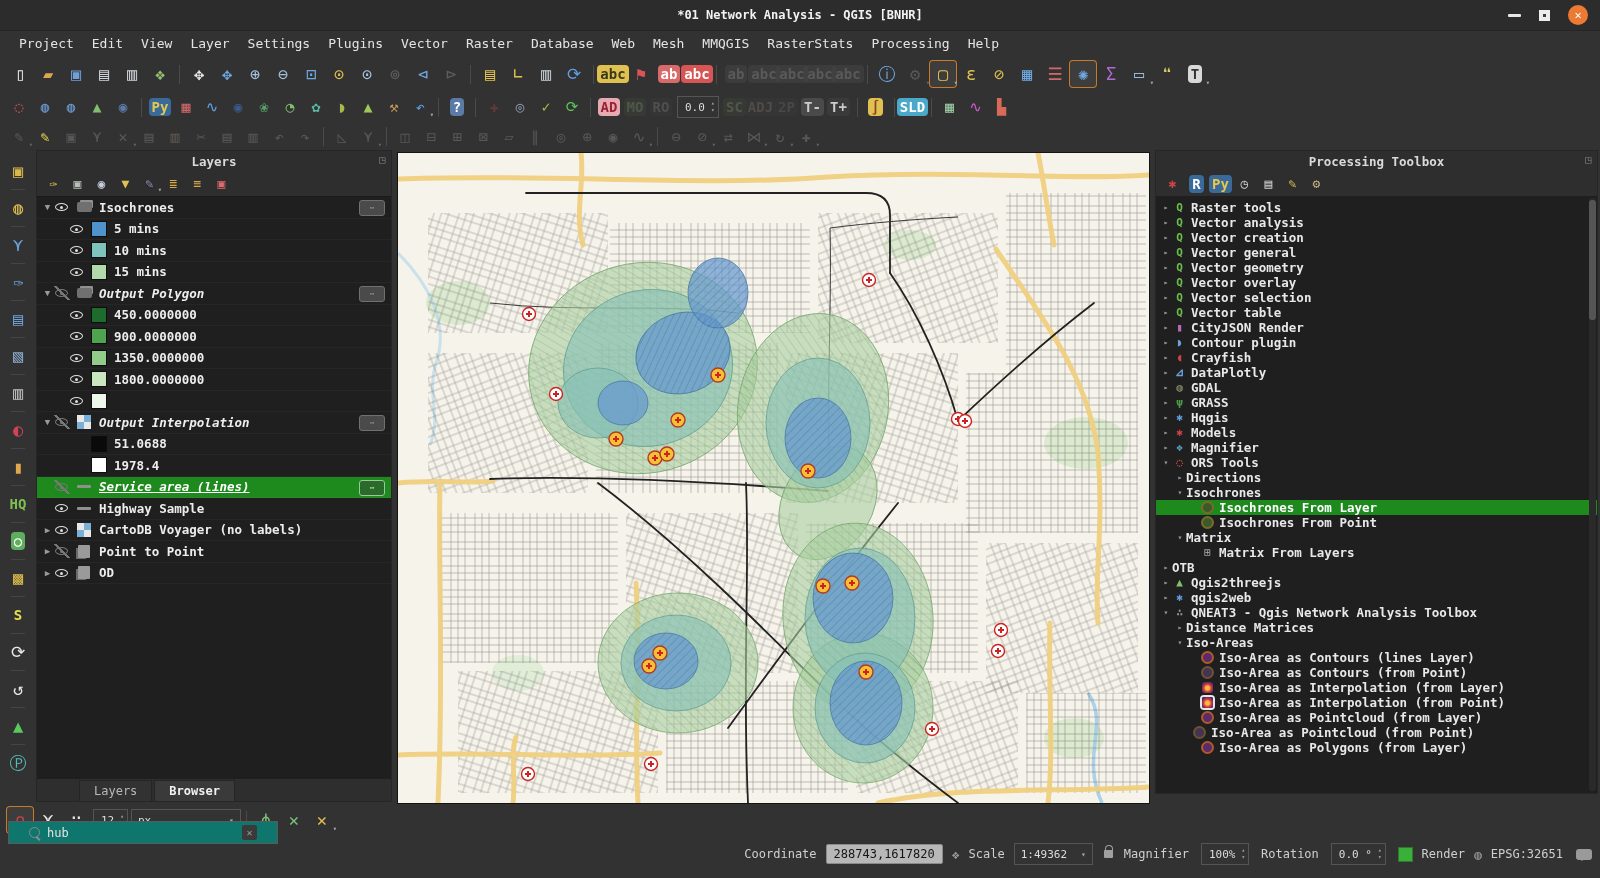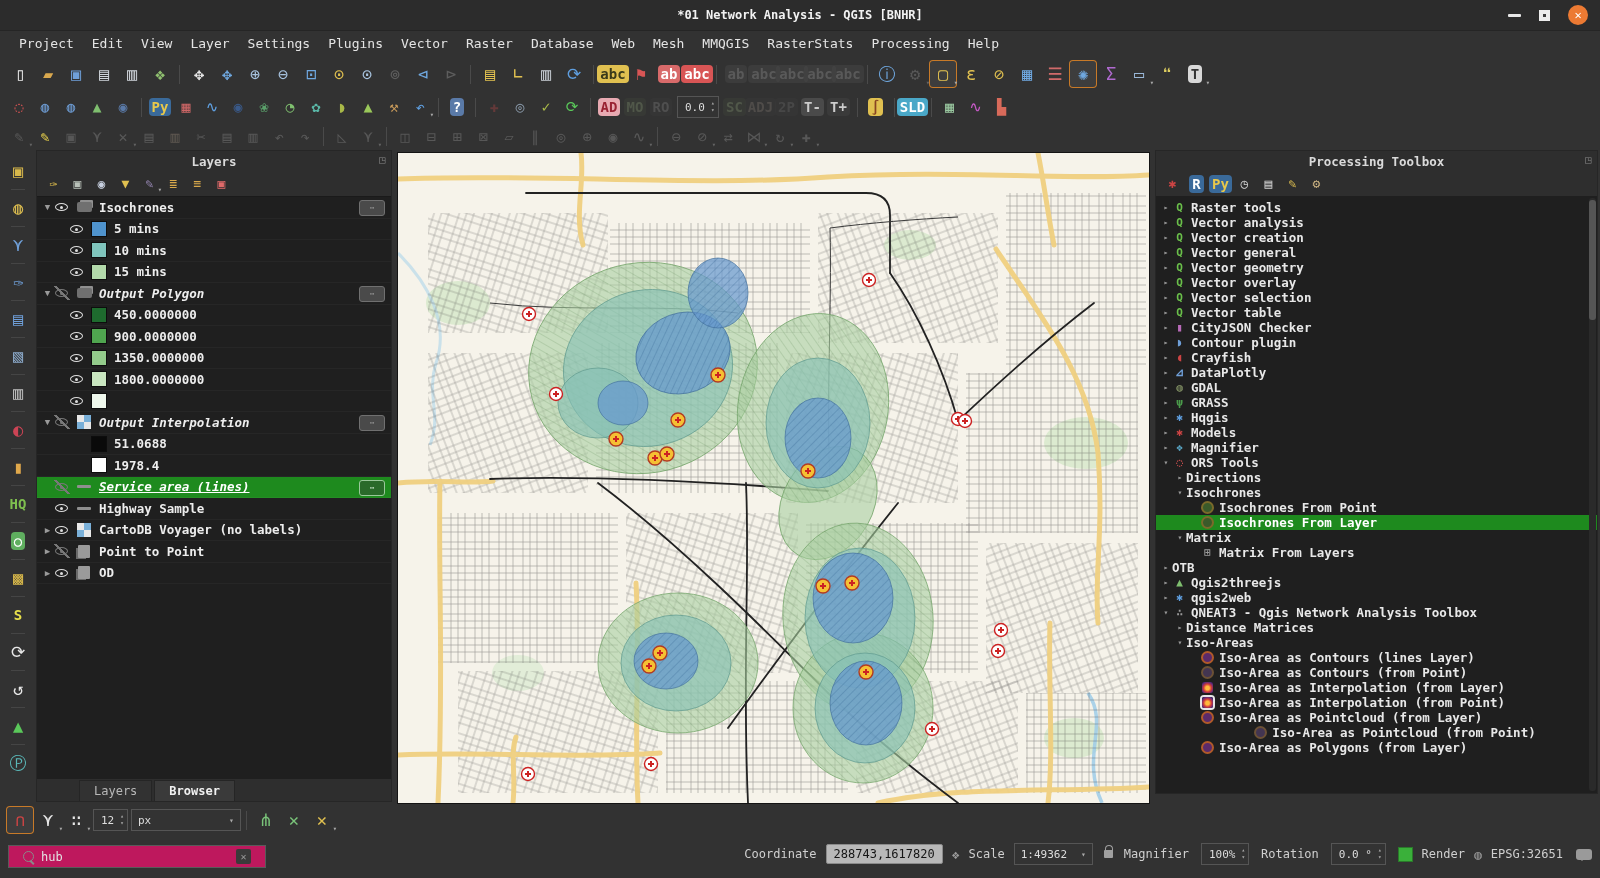--- a/index.html
+++ b/index.html
@@ -104,22 +104,22 @@
   .ic-heat.light{box-shadow:0 0 0 2px #e6e6e6}
   .vscroll{position:absolute;right:1px;top:2px;bottom:2px;width:7px;background:#2a2a2a;border-radius:3px}
   .vscroll .thumb{position:absolute;top:2px;left:0;width:7px;height:120px;background:#555;border-radius:3px}
   .ptabs{height:22px;display:flex;align-items:flex-end;padding-left:4px;gap:2px;background:#2e2e2e;flex:none}
   .ptabs .tab{padding:3px 8px;font-size:11.5px;overflow:hidden;max-width:118px;white-space:nowrap}
   
   #map{position:absolute;left:397px;top:152px;width:751px;height:650px;background:#f6f3ea;
        border:1px solid #141414;overflow:hidden}
   
   .snaprow{position:absolute;left:0;top:802px;height:36px;display:flex;align-items:center;padding-left:6px}
-  .locator{position:absolute;left:8px;top:845px;width:228px;height:21px;background:#be185d;
-           border:1px solid #5a5a5a;display:flex;align-items:center;padding:0 14px;gap:7px;
+  .locator{position:absolute;left:8px;top:821px;width:228px;height:21px;background:#0f766e;
+           border:1px solid #5a5a5a;display:flex;align-items:center;padding:0 20px;gap:7px;
            font-size:12px;color:#e2e2e2}
   .locator .mag{border-color:#8a8a8a}.locator .mag::after{background:#8a8a8a}
   .locator .clear{margin-left:auto;color:#9a9a9a;font-size:10px;background:#3a3a3a;width:15px;height:15px;
                   border-radius:2px;display:flex;align-items:center;justify-content:center}
   .statusbar{position:absolute;left:560px;right:8px;top:840px;height:28px;display:flex;align-items:center;
              justify-content:flex-end;gap:9px;font-size:12px;color:#cfcfcf;white-space:nowrap}
   .coordbox{background:#b8b8b8;color:#151515;padding:2px 7px;border-radius:2px;border:1px solid #8a8a8a;font-size:12px}
   .lock{width:9px;height:8px;background:#a0a0a0;position:relative;border-radius:1px;margin:0 2px}
   .lock::before{content:"";position:absolute;left:1.5px;top:-5px;width:6px;height:5px;border:1.5px solid #a0a0a0;
                 border-bottom:none;border-radius:4px 4px 0 0}
@@ -1051,21 +1051,21 @@
         <span>Vector selection</span>
       </div>
       <div class="prow" style="padding-left: 4px;">
         <span class="arrow">▸</span>
         <span class="pic" style="color: rgb(106, 191, 74);">Q</span>
         <span>Vector table</span>
       </div>
       <div class="prow" style="padding-left: 4px;">
         <span class="arrow">▸</span>
         <span class="pic" style="color: rgb(184, 106, 184);">▮</span>
-        <span>CityJSON Checker</span>
+        <span>CityJSON Render</span>
       </div>
       <div class="prow" style="padding-left: 4px;">
         <span class="arrow">▸</span>
         <span class="pic" style="color: rgb(111, 159, 216);">◗</span>
         <span>Contour plugin</span>
       </div>
       <div class="prow" style="padding-left: 4px;">
         <span class="arrow">▸</span>
         <span class="pic" style="color: rgb(204, 68, 68);">◖</span>
         <span>Crayfish</span>
@@ -1106,33 +1106,33 @@
         <span>ORS Tools</span>
       </div>
       <div class="prow" style="padding-left: 18px;">
         <span class="arrow">▸</span>
         <span>Directions</span>
       </div>
       <div class="prow" style="padding-left: 18px;">
         <span class="arrow">▾</span>
         <span>Isochrones</span>
       </div>
-      <div class="prow" style="padding-left: 32px;">
+      <div class="prow sel" style="padding-left: 32px;">
         <span class="arrow"></span>
         <span class="pic">
           <span class="ic-ring ring-olive"></span>
         </span>
-        <span>Isochrones From Point</span>
-      </div>
-      <div class="prow sel" style="padding-left: 32px;">
+        <span>Isochrones From Layer</span>
+      </div>
+      <div class="prow" style="padding-left: 32px;">
         <span class="arrow"></span>
         <span class="pic">
           <span class="ic-ring ring-olive"></span>
         </span>
-        <span>Isochrones From Layer</span>
+        <span>Isochrones From Point</span>
       </div>
       <div class="prow" style="padding-left: 18px;">
         <span class="arrow">▾</span>
         <span>Matrix</span>
       </div>
       <div class="prow" style="padding-left: 32px;">
         <span class="arrow"></span>
         <span class="pic" style="color: rgb(154, 154, 154);">⊞</span>
         <span>Matrix From Layers</span>
       </div>
@@ -1191,21 +1191,21 @@
         </span>
         <span>Iso-Area as Interpolation (from Point)</span>
       </div>
       <div class="prow" style="padding-left: 32px;">
         <span class="arrow"></span>
         <span class="pic">
           <span class="ic-ring ring-red"></span>
         </span>
         <span>Iso-Area as Pointcloud (from Layer)</span>
       </div>
-      <div class="prow" style="padding-left: 24px; justify-content: center;">
+      <div class="prow" style="padding-left: 24px;">
         <span class="arrow"></span>
         <span class="pic">
           <span class="ic-ring ring-dim"></span>
         </span>
         <span>Iso-Area as Pointcloud (from Point)</span>
       </div>
       <div class="prow" style="padding-left: 32px;">
         <span class="arrow"></span>
         <span class="pic">
           <span class="ic-ring ring-red"></span>

